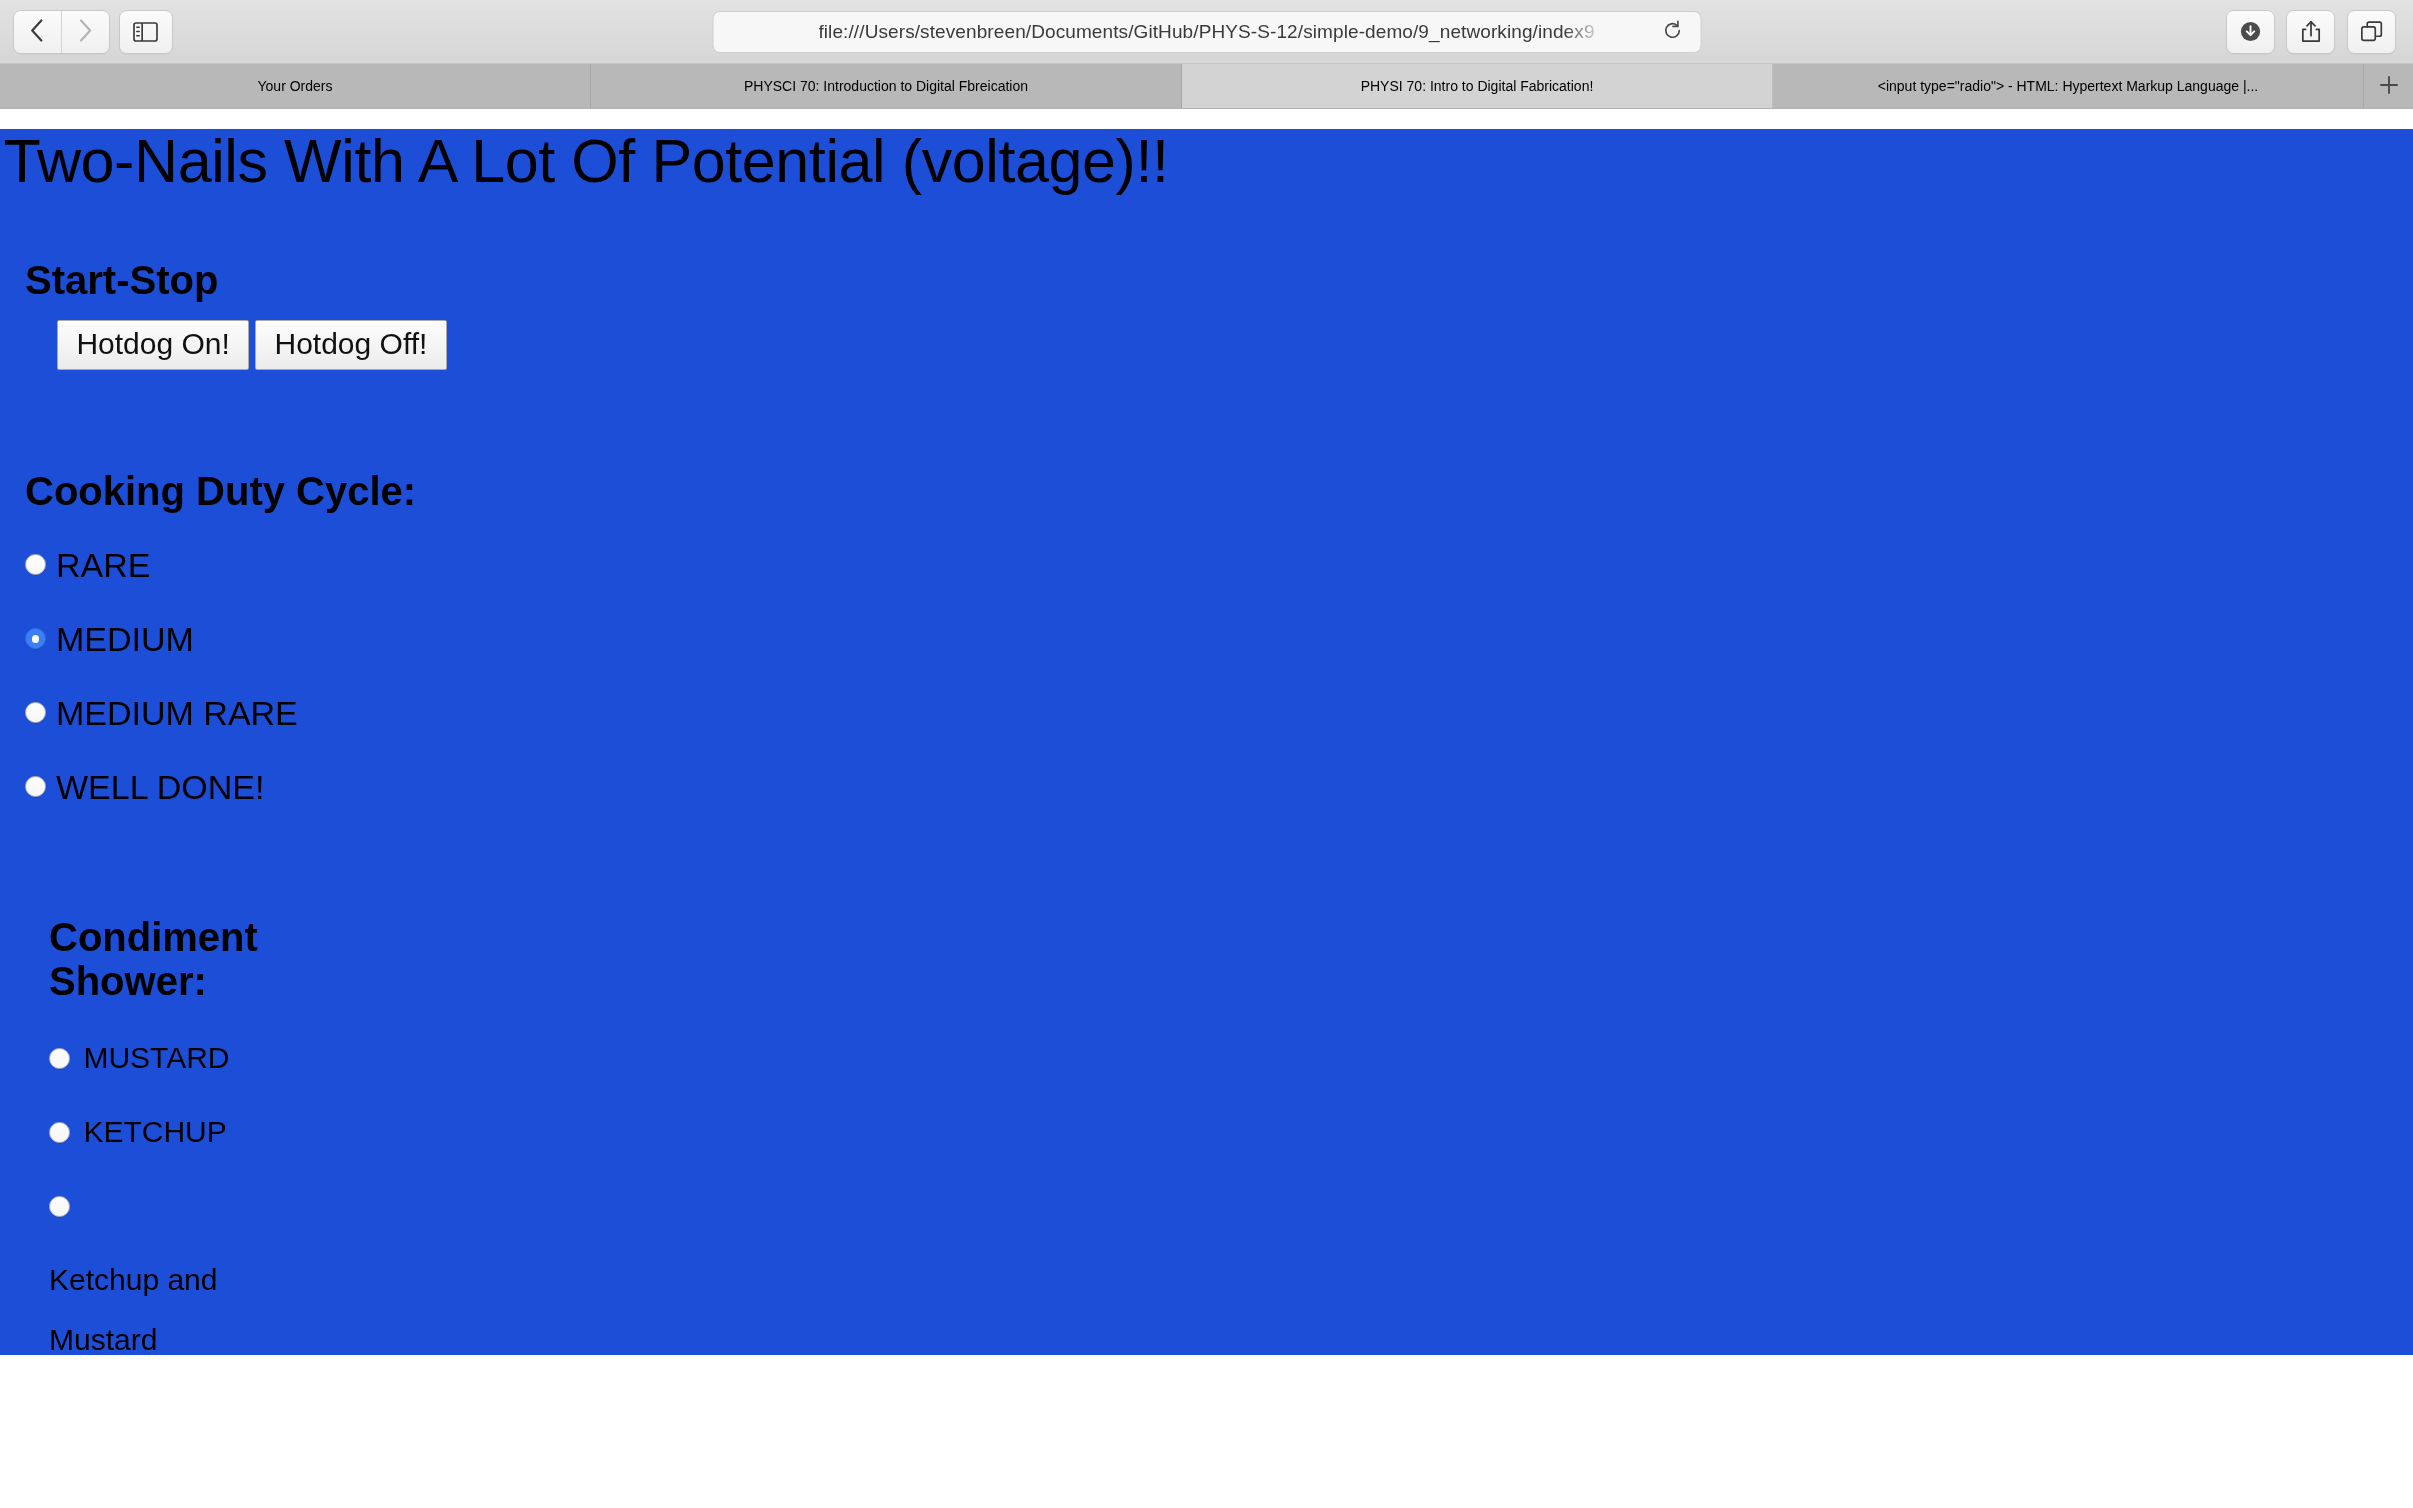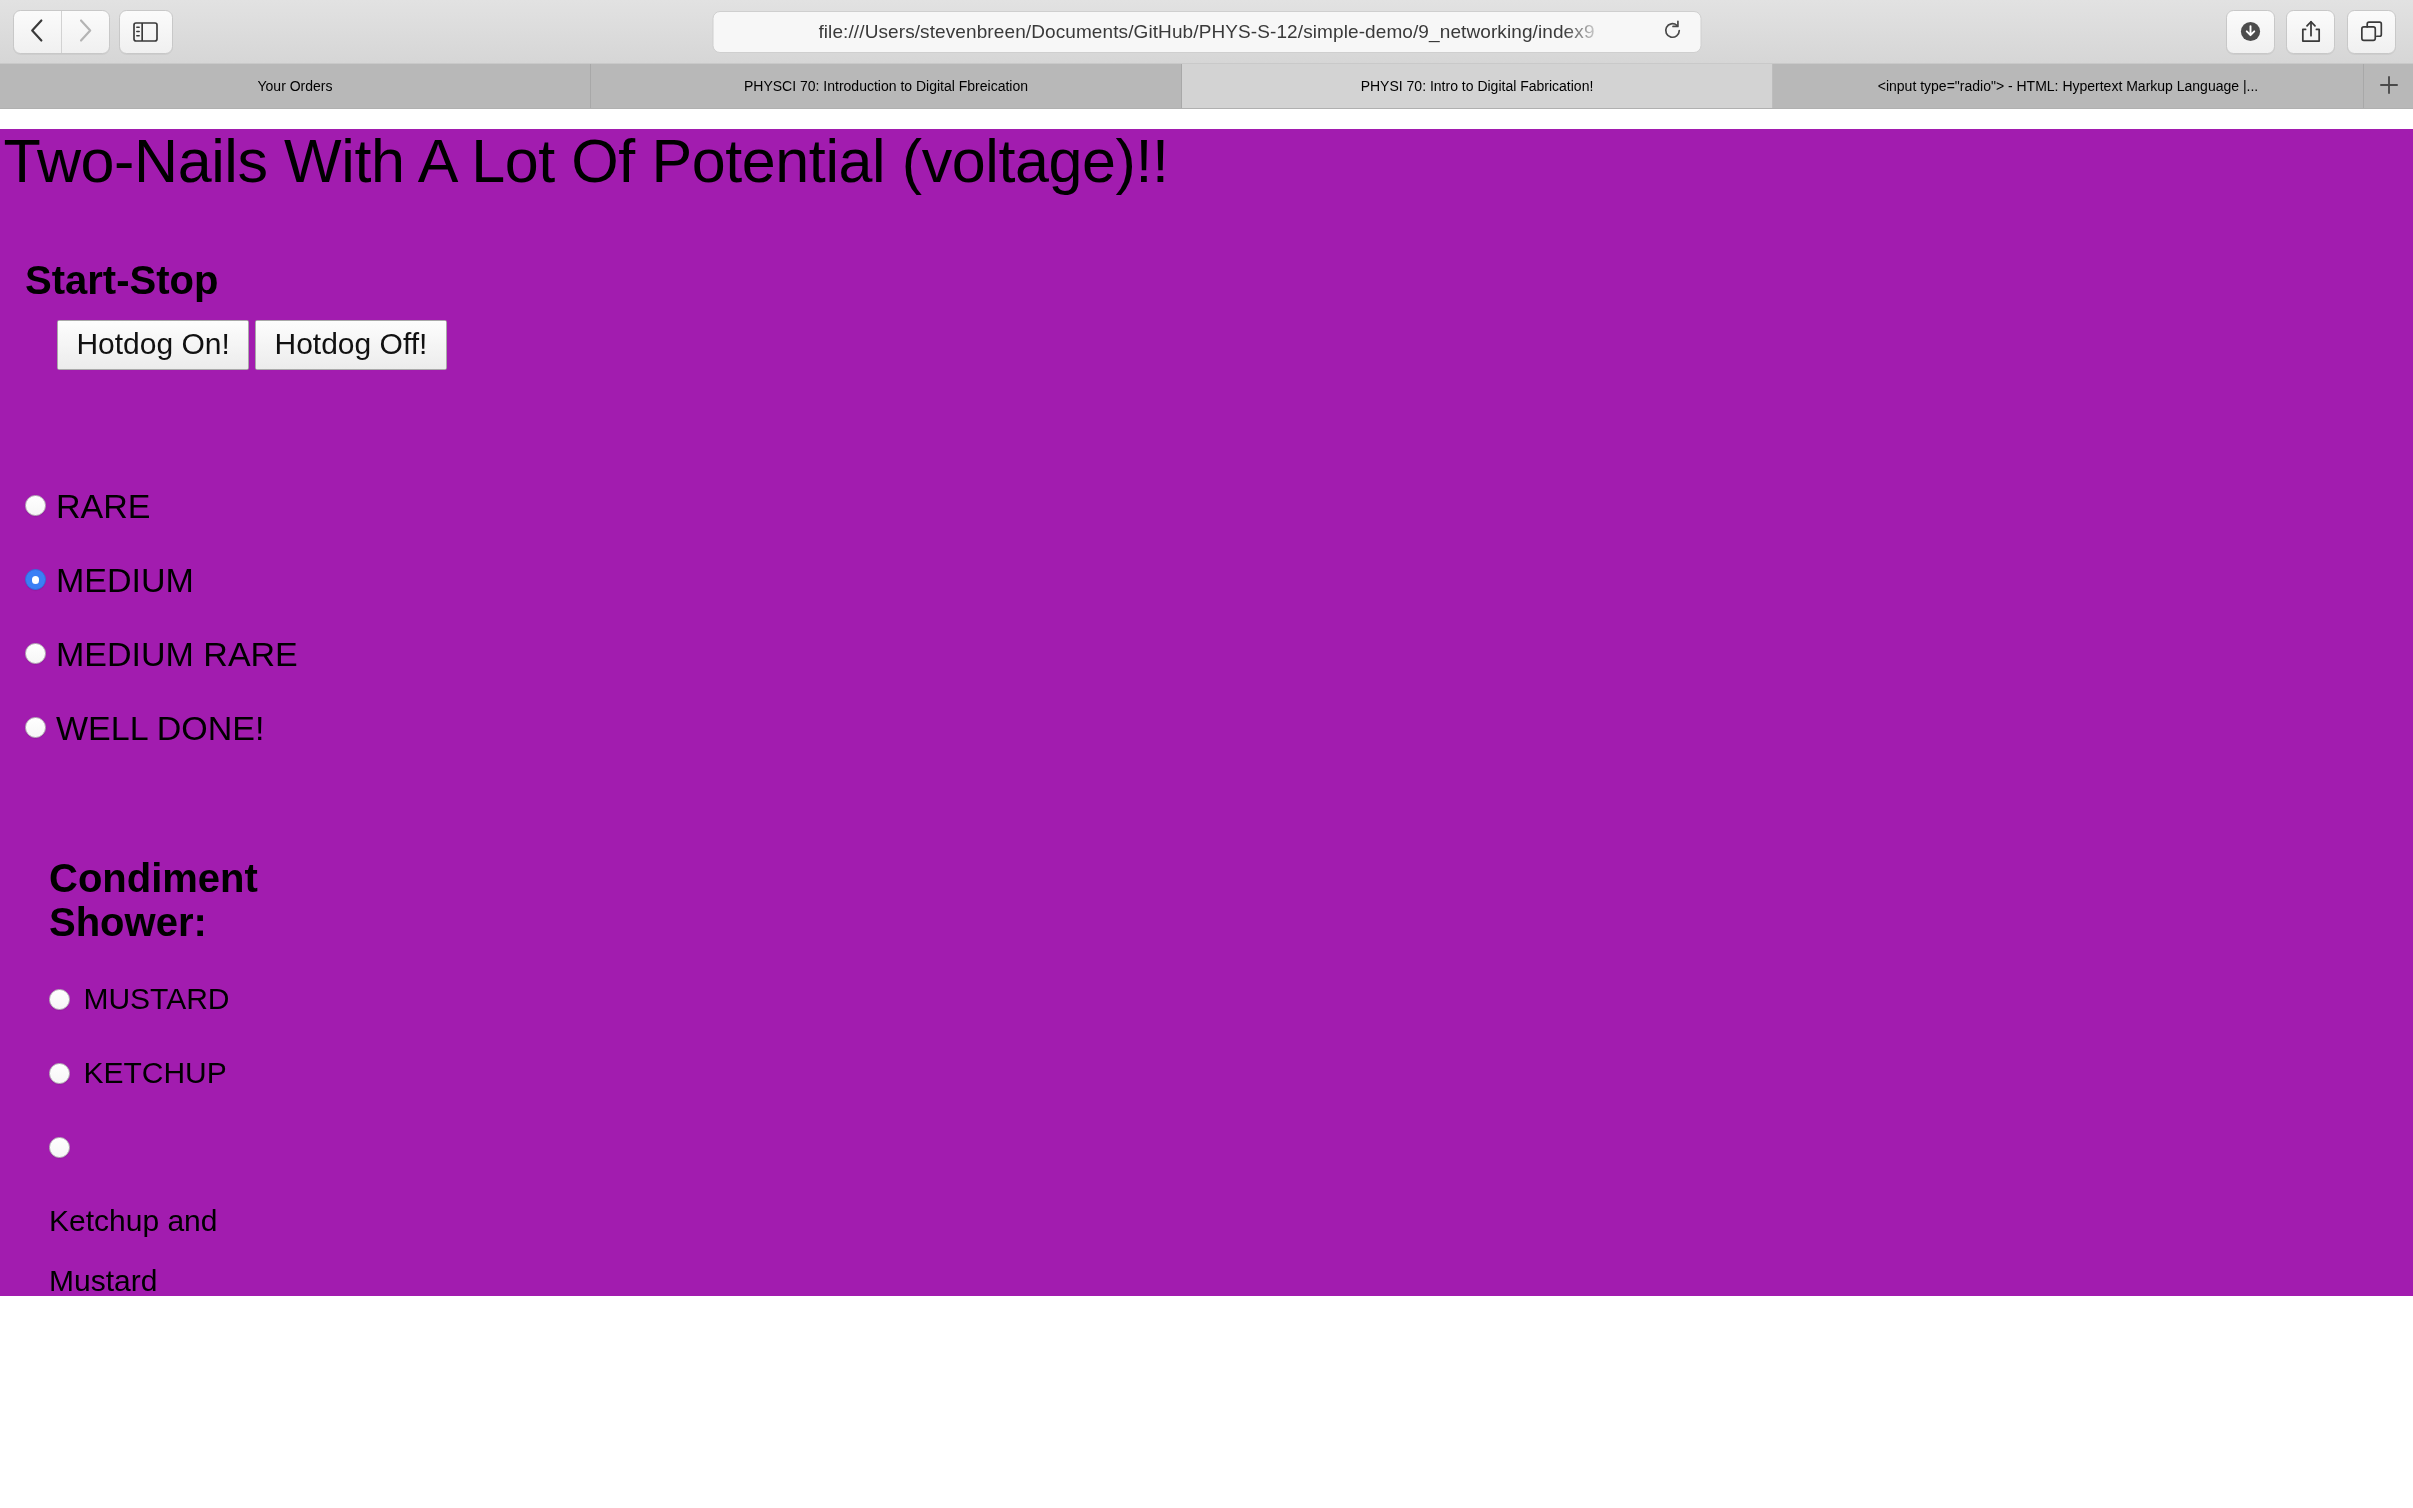--- a/index.html
+++ b/index.html
@@ -163,21 +163,21 @@
     display: flex;
     align-items: center;
     justify-content: center;
     background: #b8b8b8;
     cursor: default;
   }
 
   
   .page {
     padding: 0;
-    background: #a21caf;
+    background: #1d4ed8;
     position: relative;
     margin-top: 20px;
   }
   h1.page-title {
     font-size: 61px;
     font-weight: normal;
     margin: 20px 0 0 0;
     padding: 0 0 0 3.4px;
     line-height: 1.05;
     color: #000;
@@ -388,20 +388,21 @@
 
   <div class="startstop">
     <h2 class="section-title">Start-Stop</h2>
     <div class="btn-row">
       <button class="hotdog-btn">Hotdog On!</button>
       <button class="hotdog-btn">Hotdog Off!</button>
     </div>
   </div>
 
   <div class="duty">
+    <h2 class="section-title">Cooking Duty Cycle:</h2>
     <div class="radio-list">
 
       <label class="radio-row">
         <span class="radio"></span>
         <span class="radio-label">RARE</span>
       </label>
 
       <label class="radio-row">
         <span class="radio checked"></span>
         <span class="radio-label">MEDIUM</span>

